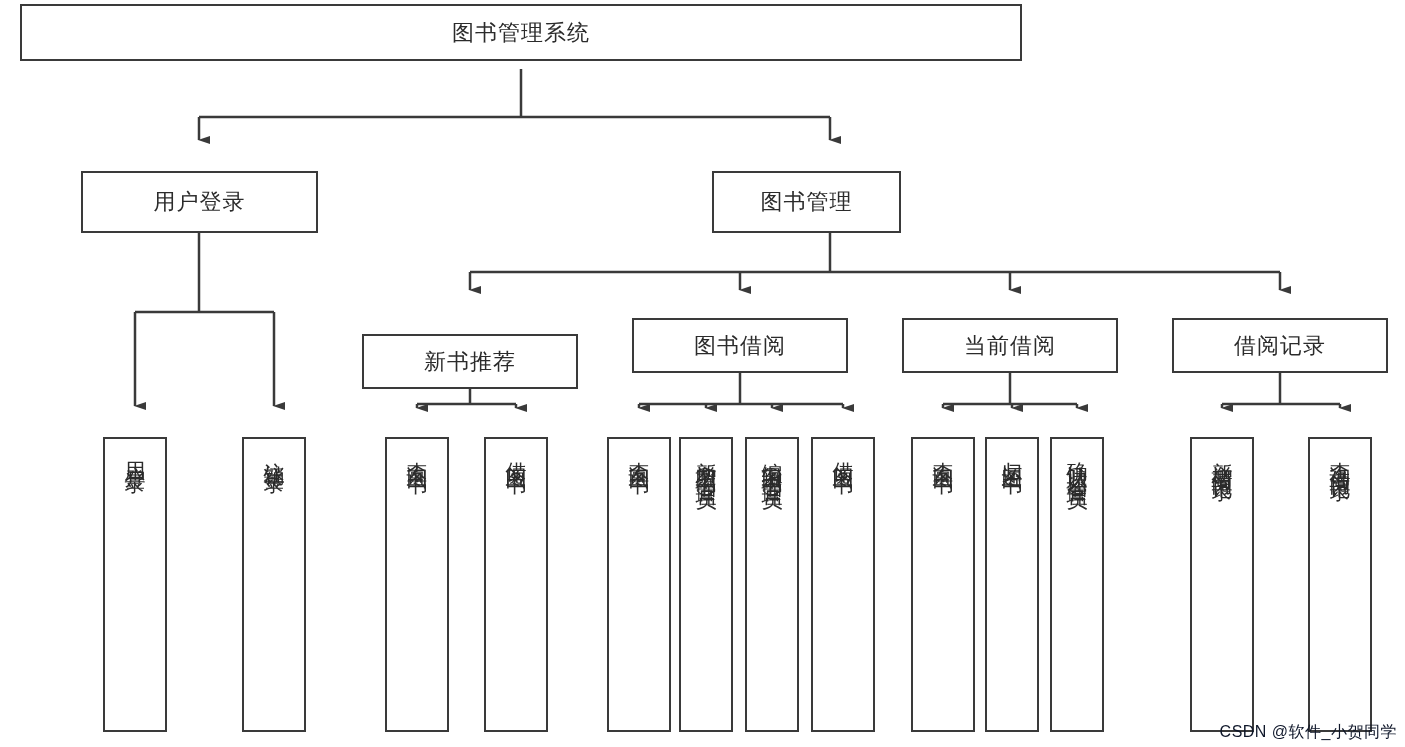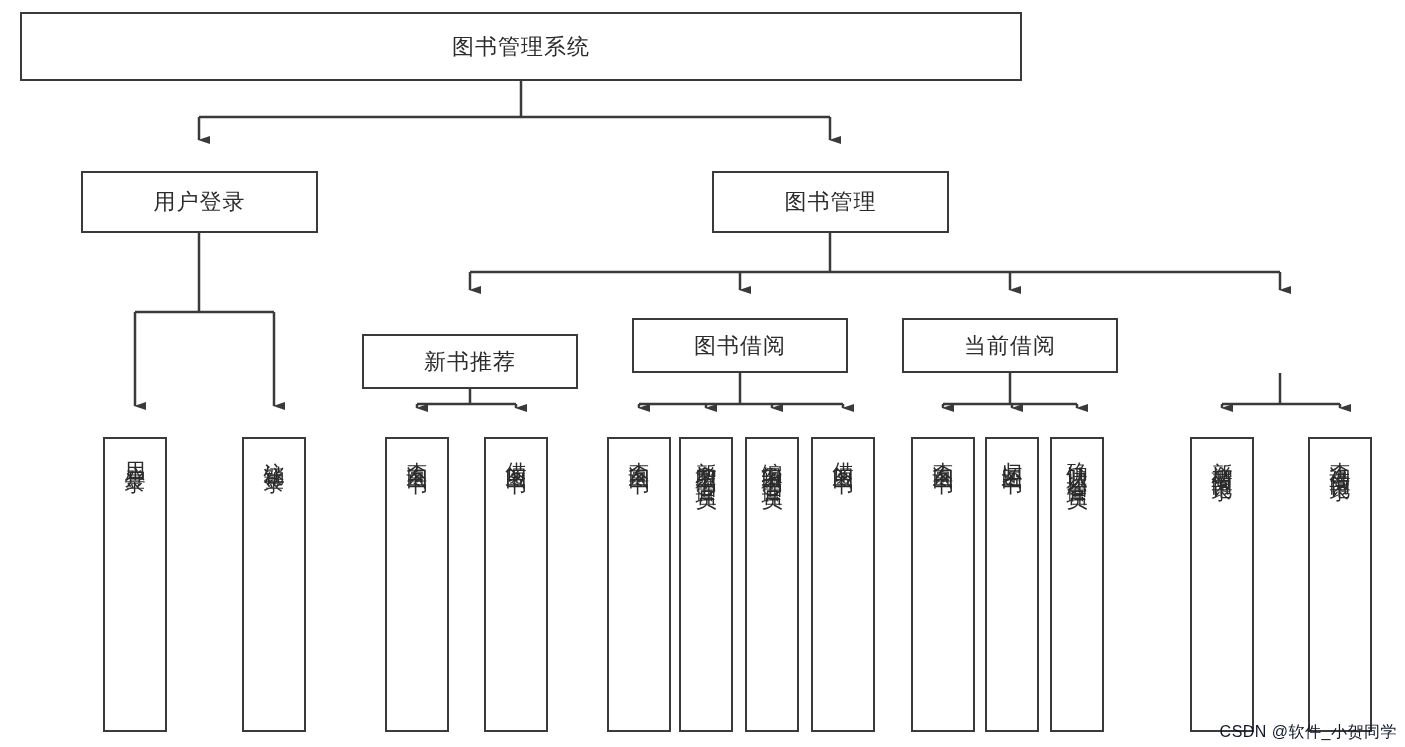--- a/index.html
+++ b/index.html
@@ -119,39 +119,42 @@
       <path d="M1012,404 L1012,408" marker-end="url(#arrow)"></path>
       <path d="M1077,404 L1077,408" marker-end="url(#arrow)"></path>
 
       <path d="M1280,373 L1280,404"></path>
       <path d="M1222,404 L1340,404"></path>
       <path d="M1222,404 L1222,408" marker-end="url(#arrow)"></path>
       <path d="M1340,404 L1340,408" marker-end="url(#arrow)"></path>
     </g>
   </svg>
 
-  <div class="node-box lvl0" style="left:20px;top:12px;width:1002px;height:69px;">
+  <div class="node-box lvl0" style="left:20px;top:4px;width:1002px;height:57px;">
     <span class="node-label">图书管理系统</span>
   </div>
 
   <div class="node-box lvl1" style="left:81px;top:171px;width:237px;height:62px;">
     <span class="node-label">用户登录</span>
   </div>
-  <div class="node-box lvl1" style="left:712px;top:171px;width:237px;height:62px;">
+  <div class="node-box lvl1" style="left:712px;top:171px;width:189px;height:62px;">
     <span class="node-label">图书管理</span>
   </div>
 
   <div class="node-box lvl2" style="left:362px;top:318px;width:216px;height:55px;margin-top:16px;">
     <span class="node-label">新书推荐</span>
   </div>
   <div class="node-box lvl2" style="left:902px;top:318px;width:216px;height:55px;">
     <span class="node-label">当前借阅</span>
   </div>
   <div class="node-box lvl2" style="left:632px;top:318px;width:216px;height:55px;">
     <span class="node-label">图书借阅</span>
+  </div>
+  <div class="node-box lvl2" style="left:1172px;top:318px;width:216px;height:55px;">
+    <span class="node-label">借阅记录</span>
   </div>
 
   <div class="node-box vertical" style="left:103px;top:437px;width:64px;height:295px;">
     <span class="node-label">用户登录</span>
   </div>
   <div class="node-box vertical" style="left:242px;top:437px;width:64px;height:295px;">
     <span class="node-label">注销登录</span>
   </div>
   <div class="node-box vertical" style="left:385px;top:437px;width:64px;height:295px;">
     <span class="node-label">查询图书</span>

